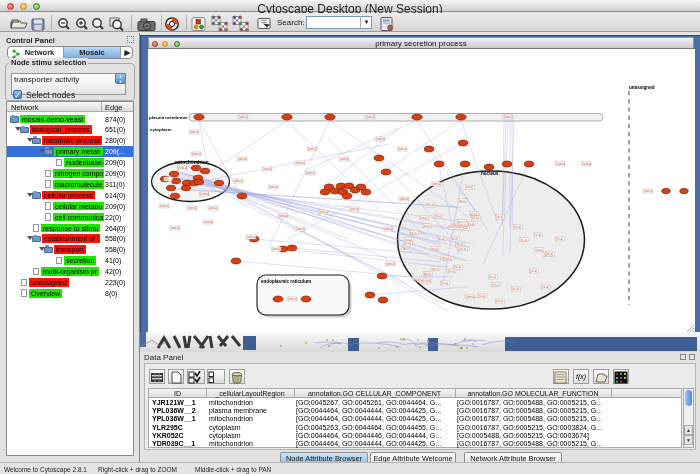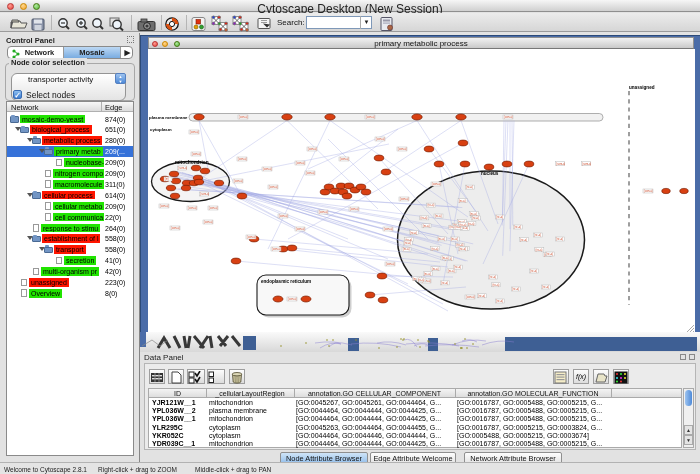--- a/index.html
+++ b/index.html
@@ -17,23 +17,23 @@
 #searcharrow{position:absolute;left:360px;top:3px;width:12px;height:13px;border-left:1px solid #aaa;
   font-size:6px;color:#222;text-align:center;line-height:13px;}
 #cpanel{left:0;top:33px;width:140px;height:429px;background:#e2e2e2;border-right:1px solid #868686;}
 #cptitle{position:absolute;left:6px;top:2.5px;font-size:7.5px;font-weight:bold;color:#222;}
 #cptabs{position:absolute;left:7px;top:13px;width:126px;height:13px;background:#fff;
   border:1px solid #8a8a8a;border-radius:4px;overflow:hidden;}
 .cptab{position:absolute;top:0;height:13px;font-size:7.5px;font-weight:bold;color:#222;
   text-align:center;line-height:12px;}
 #grpbox{position:absolute;left:5px;top:30px;width:130px;height:38px;border:1px solid #a8a8a8;border-radius:4px;}
 #grplbl{position:absolute;left:9px;top:25px;font-size:7.5px;font-weight:bold;color:#222;background:#e2e2e2;padding:0 2px;}
-#combo{position:absolute;left:11px;top:40px;width:115px;height:28px;
-  background:linear-gradient(#ffffff,#e4e4e4);border:1px solid #949494;border-radius:6px;
-  font-size:8px;color:#111;line-height:11px;padding-left:16px;}
+#combo{position:absolute;left:11px;top:40px;width:115px;height:22px;
+  background:linear-gradient(#ffffff,#e4e4e4);border:1px solid #949494;border-radius:0;
+  font-size:8px;color:#111;line-height:11px;padding-left:2px;}
 #combostep{position:absolute;left:103px;top:-1px;width:11px;height:11px;border-radius:2px;
   background:linear-gradient(#9ec4f0,#4e8ad8);border:1px solid #5580c0;color:#fff;
   font-size:4px;line-height:5px;text-align:center;}
 #cbox{position:absolute;left:13px;top:57px;width:9px;height:9px;border-radius:2px;
   background:linear-gradient(#8fc0f2,#3d7cd0);border:1px solid #3a6db4;color:#fff;
   font-size:8px;line-height:9px;text-align:center;font-weight:bold;}
 #cboxlbl{position:absolute;left:26px;top:57px;font-size:8.5px;color:#111;}
 #tree{position:absolute;left:6px;top:68px;width:128px;height:355px;background:#fff;border:1px solid #8a8a8a;}
 #treehdr{position:absolute;left:0;top:0;width:126px;height:10px;
   background:linear-gradient(#f8f8f8,#dcdcdc);border-bottom:1px solid #b0b0b0;font-size:7.5px;color:#111;}
@@ -185,21 +185,21 @@
     <div class="cptab" style="left:56px;width:56px;background:linear-gradient(#bcd8f4,#6da4dd);">Mosaic</div>
     <div class="cptab" style="left:112px;width:14px;border-left:1px solid #999;">▶</div>
   </div>
   <svg width="10" height="10" style="position:absolute;left:11px;top:16px">
     <circle cx="3" cy="2" r="1.6" fill="#2a2"></circle>
       <circle cx="7" cy="5" r="1.6" fill="#2a2"></circle>
     <circle cx="3" cy="8" r="1.6" fill="#2a2"></circle>
       <path d="M3 2 L7 5 L3 8" stroke="#2a2" fill="none"></path>
     </svg>
   <div id="grpbox"></div>
-    <div id="grplbl">Node color selection</div>
+    <div id="grplbl">Node stimu selection</div>
   <div id="combo">transporter activity<div id="combostep">▲<br>▼</div></div>
   <div id="cbox">✓</div>
     <div id="cboxlbl">Select nodes</div>
   <div id="tree">
     <div id="treehdr">
         <span style="position:absolute;left:4px;top:1px;">Network</span>
       <span style="position:absolute;left:98px;top:1px;">Edge</span>
       <div style="position:absolute;left:94px;top:0;width:1px;height:10px;background:#b0b0b0;"></div>
     </div>
 <div class="trow" style="top:11.5px;">
@@ -293,21 +293,21 @@
         <span class="chip gbg" style="left:22px;max-width:75px">Overview</span>
         <span class="cnt" style="color:#000">8(0)</span>
       </div>
   </div>
 </div>
 <div class="abs" id="netwin">
   <div id="nettitle">
     <div class="light" style="left:3px;top:3px;width:6px;height:6px;background:radial-gradient(circle at 35% 30%,#ff9f96,#e4443a);border:0.5px solid #b33;"></div>
     <div class="light" style="left:13px;top:3px;width:6px;height:6px;background:radial-gradient(circle at 35% 30%,#ffd98e,#f0a431);border:0.5px solid #c80;"></div>
     <div class="light" style="left:25px;top:3px;width:6px;height:6px;background:radial-gradient(circle at 35% 30%,#b3e9a0,#58ba3c);border:0.5px solid #471;"></div>
-    <div id="nettitletext">primary metabolic process</div>
+    <div id="nettitletext">primary secretion process</div>
   </div>
   <div id="canvas">
     <svg id="graph" width="547" height="284" viewBox="0 0 547 284">
         <rect x="41" y="64.5" width="414" height="7.5" rx="3.7" fill="#f1f1f1" stroke="#9a9a9a" stroke-width="0.8"></rect>
 <text x="1" y="69.5" font-size="4.4" font-weight="bold" fill="#000">plasma membrane</text>
 <text x="2" y="81.5" font-size="4.4" font-weight="bold" fill="#000">cytoplasm</text>
 <ellipse cx="42.5" cy="132.5" rx="39" ry="20" fill="#f4f4f4" stroke="#1a1a1a" stroke-width="1.3"></ellipse>
 <ellipse cx="343" cy="191" rx="93.5" ry="69" fill="#ededed" stroke="#1a1a1a" stroke-width="1.5"></ellipse>
 <rect x="111.5" y="228.5" width="92" height="40" rx="9" fill="#cfcfcf" stroke="none"></rect>
 <rect x="109" y="226" width="92" height="40" rx="9" fill="#f8f8f8" stroke="#1a1a1a" stroke-width="1.1"></rect>

